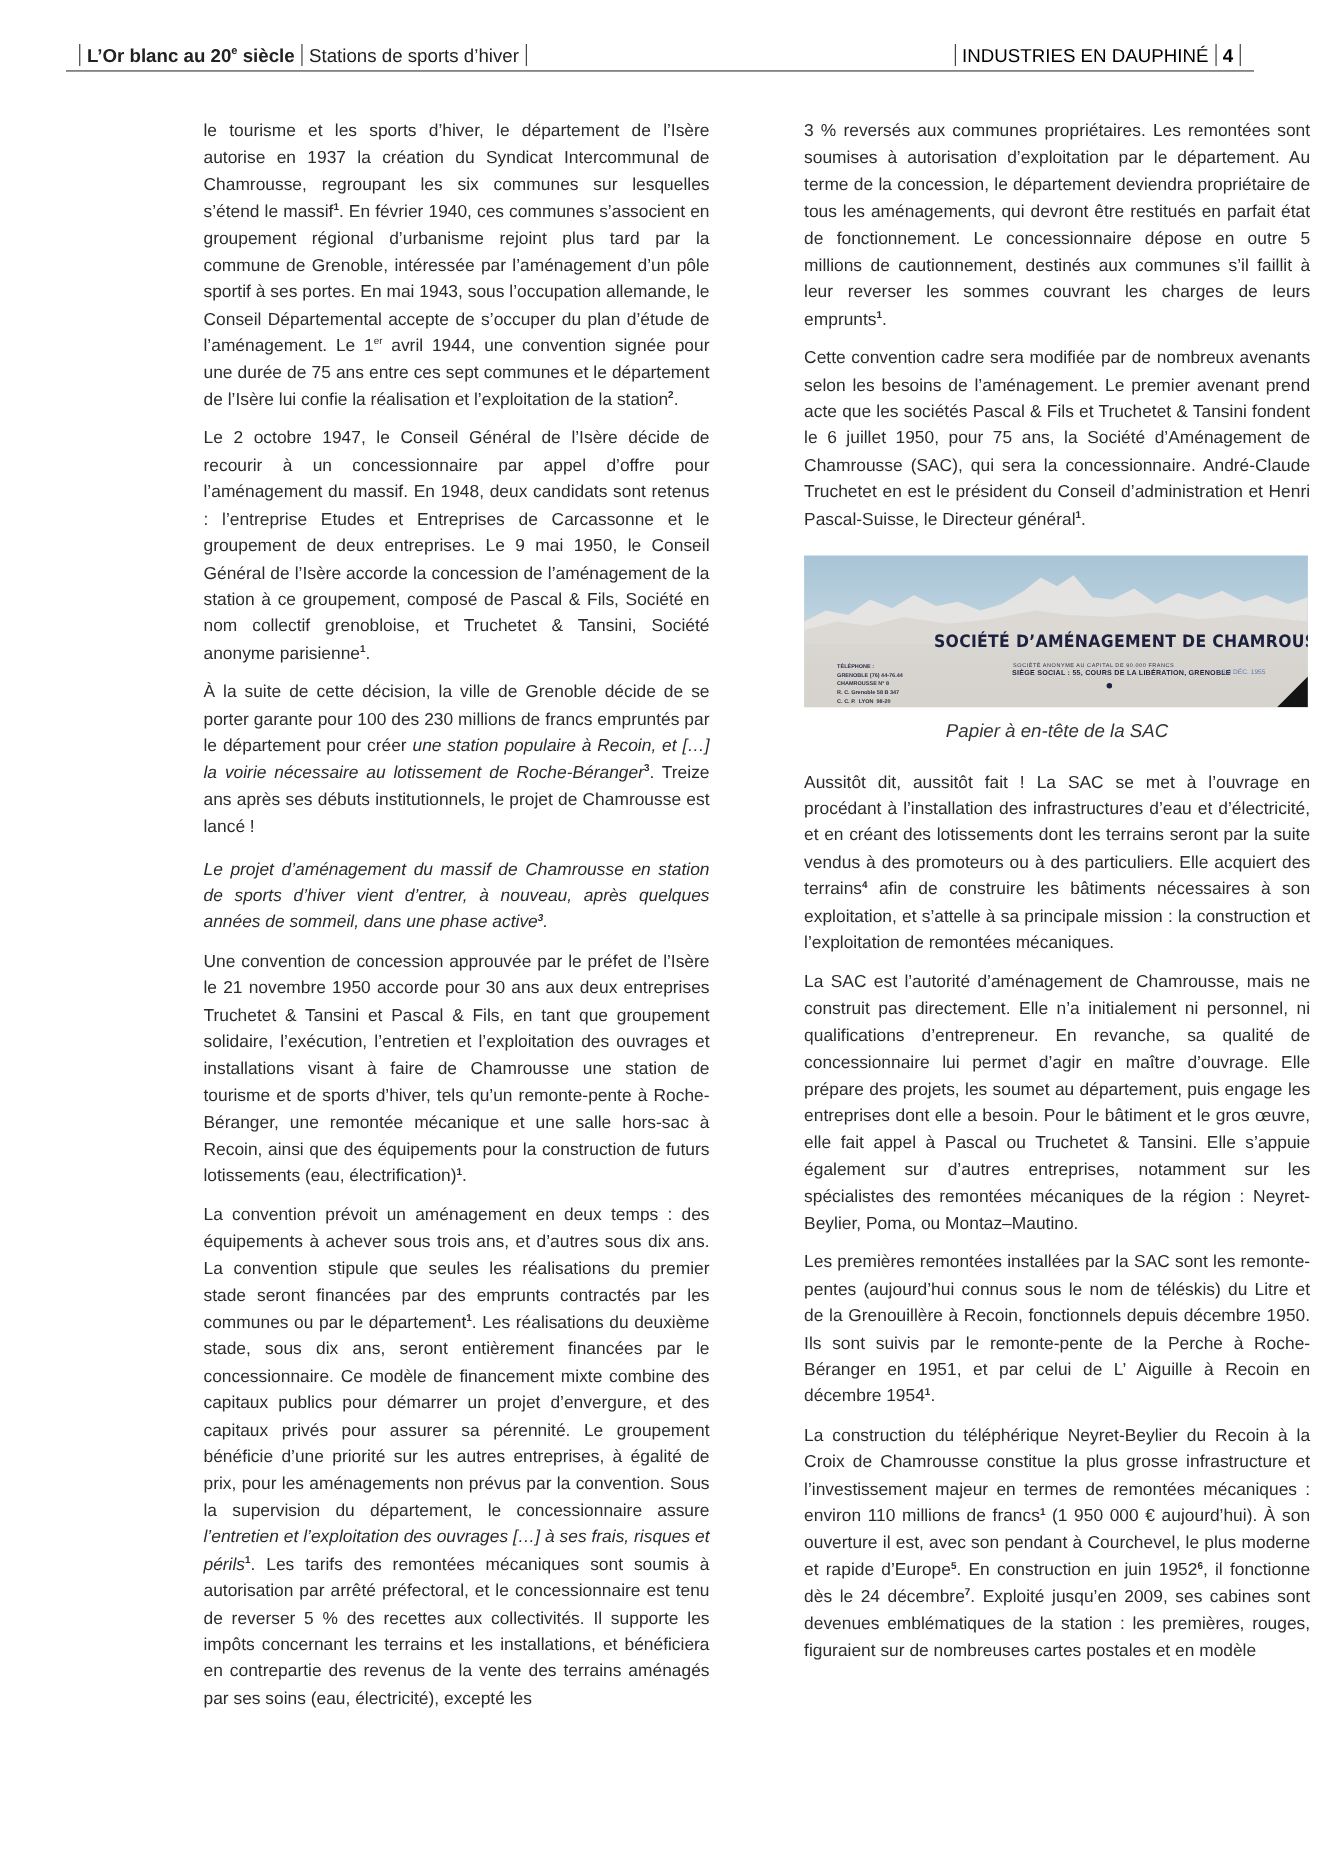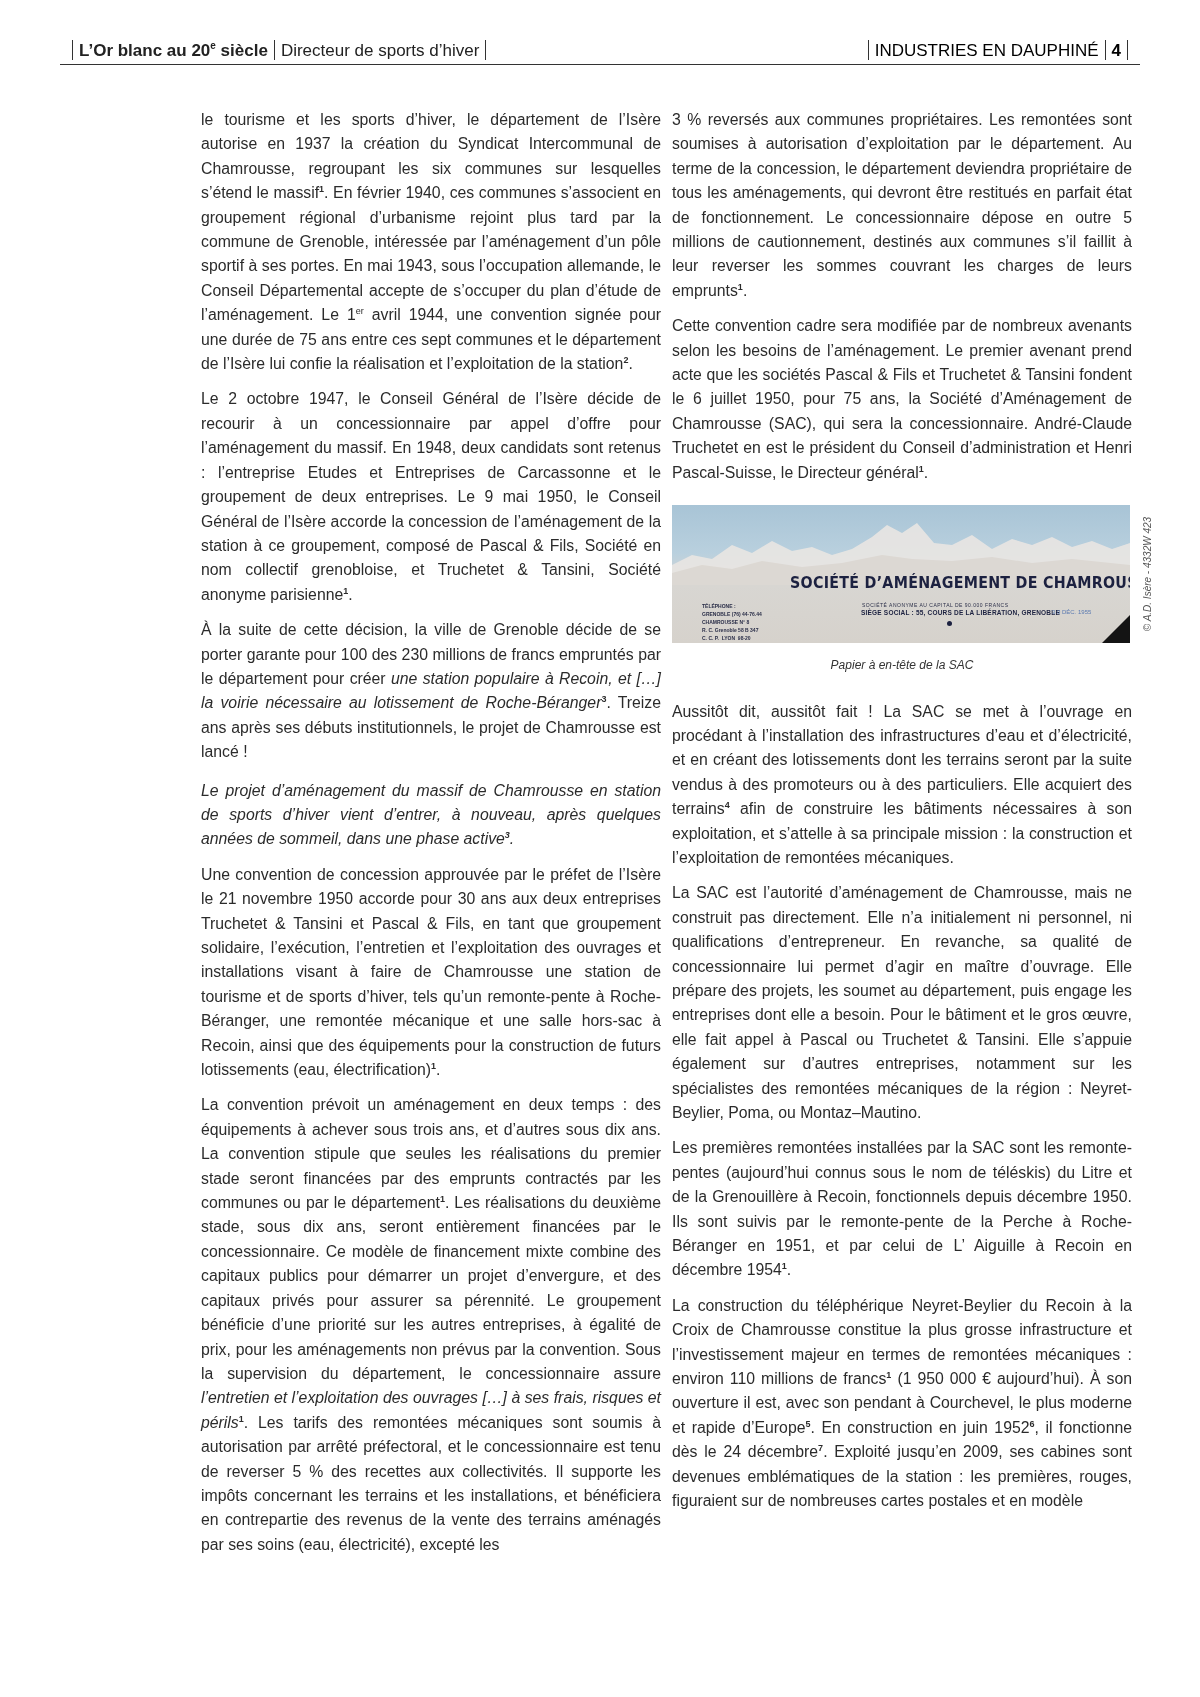--- a/index.html
+++ b/index.html
@@ -8,50 +8,50 @@
   .header { position: absolute; top: 38px; left: 60px; right: 60px; height: 26px; border-bottom: 1.5px solid #333; }
   .header-left { position: absolute; left: 6px; top: 2px; font-size: 17px; color: #222; white-space: nowrap; }
   .header-left .bar { border-left: 1.5px solid #333; height: 20px; display: inline-block; vertical-align: -4px; margin: 0 6px; }
   .header-left .title { font-weight: bold; }
   .header-left .sup { font-size: 10px; vertical-align: 7px; font-weight: bold; }
   .header-right { position: absolute; right: 6px; top: 2px; font-size: 17px; color: #000000; white-space: nowrap; }
   .header-right .bar { border-left: 1.5px solid #333; height: 20px; display: inline-block; vertical-align: -4px; margin: 0 6px; }
   .header-right .page { font-weight: bold; }
 
   .col { position: absolute; top: 108px; width: 460px; font-family: "Liberation Sans", sans-serif; font-size: 15.8px; line-height: 24.4px; color: #2b2b2b; }
-  .col-left { left: 201px; }
-  .col-right { left: 672px; }
+  .col-left { left: 185px; }
+  .col-right { left: 731px; }
   .col p { margin: 0 0 11px 0; text-align: justify; }
   .col p.italic { font-style: italic; margin-top: 14px; }
   .col sup { font-size: 9px; font-weight: bold; vertical-align: 6px; line-height: 0; }
   .col em { font-style: italic; }
 
   .section-title { font-family: "DejaVu Sans", sans-serif; font-weight: bold; font-size: 19.5px; line-height: 27px; color: #1e1e1e; margin: 24px 0 10px 0; letter-spacing: -0.2px; }
 
   .figure { position: relative; width: 458px; height: 140px; margin: 20px 0 0 0; }
   .letterhead { position: absolute; left: 0; top: 0; width: 458px; height: 138px; background: linear-gradient(#a8c4d6 0%, #b9d0de 35%, #d8d6d2 58%, #d6d2cc 100%); overflow: hidden; }
   .mountains { position: absolute; left: 0; top: 10px; width: 458px; height: 70px; }
   .lh-name { position: absolute; left: 118px; top: 66px; font-family: "DejaVu Sans", sans-serif; font-weight: bold; font-size: 15.5px; letter-spacing: 0.3px; color: #1c2140; white-space: nowrap; transform: scaleX(0.92); transform-origin: left; }
   .lh-sub { position: absolute; left: 190px; top: 88px; font-size: 5px; color: #2a2e48; letter-spacing: 0.5px; white-space: nowrap; }
   .lh-addr { position: absolute; left: 189px; top: 96px; font-size: 6.5px; font-weight: bold; color: #1c2140; white-space: nowrap; letter-spacing: 0.2px; }
   .lh-dot { position: absolute; left: 275px; top: 116px; width: 5px; height: 5px; border-radius: 50%; background: #1c2140; }
   .lh-tel { position: absolute; left: 30px; top: 97px; font-size: 5px; line-height: 8px; color: #2a2e48; white-space: pre; font-weight: bold; }
   .lh-stamp { position: absolute; left: 380px; top: 95px; font-size: 6px; color: #5a7ab0; white-space: nowrap; }
   .corner { position: absolute; right: 0; bottom: 0; width: 0; height: 0; border-left: 28px solid transparent; border-bottom: 28px solid #141414; }
   .credit { position: absolute; right: -26px; top: 0; width: 16px; height: 138px; }
   .credit span { position: absolute; left: 50%; top: 50%; transform: translate(-50%, -50%) rotate(-90deg); font-size: 10px; font-style: italic; color: #555; white-space: nowrap; }
 
-  .caption { text-align: center; font-style: italic; font-size: 12px; color: #333; margin: 8px 0 22px 0; }
+  .caption { text-align: center; font-style: italic; font-size: 17px; color: #333; margin: 8px 0 22px 0; }
 </style>
 </head>
 <body>
 
 <div class="header">
   <div class="header-left">
-    <span class="bar"></span><span class="title"><span>L’Or blanc au 20</span><span class="sup">e</span><span> siècle</span></span><span class="bar"></span><span>Directeur de sports d’hiver</span><span class="bar"></span>
+    <span class="bar"></span><span class="title"><span>L’Or blanc au 20</span><span class="sup">e</span><span> siècle</span></span><span class="bar"></span><span>Stations de sports d’hiver</span><span class="bar"></span>
   </div>
   <div class="header-right">
     <span class="bar"></span><span>INDUSTRIES EN DAUPHINÉ</span><span class="bar"></span><span class="page">4</span><span class="bar"></span>
   </div>
 </div>
 
 <div class="col col-left">
   <p><span>le tourisme et les sports d’hiver, le département de l’Isère autorise en 1937 la création du Syndicat Intercommunal de Chamrousse, regroupant les six communes sur lesquelles s’étend le massif</span><sup>1</sup><span>. En février 1940, ces communes s’associent en groupement régional d’urbanisme rejoint plus tard par la commune de Grenoble, intéressée par l’aménagement d’un pôle sportif à ses portes. En mai 1943, sous l’occupation allemande, le Conseil Départemental accepte de s’occuper du plan d’étude de l’aménagement. Le 1</span><sup style="font-weight:normal;font-size:9px;">er</sup><span> avril 1944, une convention signée pour une durée de 75 ans entre ces sept communes et le département de l’Isère lui confie la réalisation et l’exploitation de la station</span><sup>2</sup><span>.</span></p>
 
   <p><span>Le 2 octobre 1947, le Conseil Général de l’Isère décide de recourir à un concessionnaire par appel d’offre pour l’aménagement du massif. En 1948, deux candidats sont retenus : l’entreprise Etudes et Entreprises de Carcassonne et le groupement de deux entreprises. Le 9 mai 1950, le Conseil Général de l’Isère accorde la concession de l’aménagement de la station à ce groupement, composé de Pascal &amp; Fils, Société en nom collectif grenobloise, et Truchetet &amp; Tansini, Société anonyme parisienne</span><sup>1</sup><span>.</span></p>

